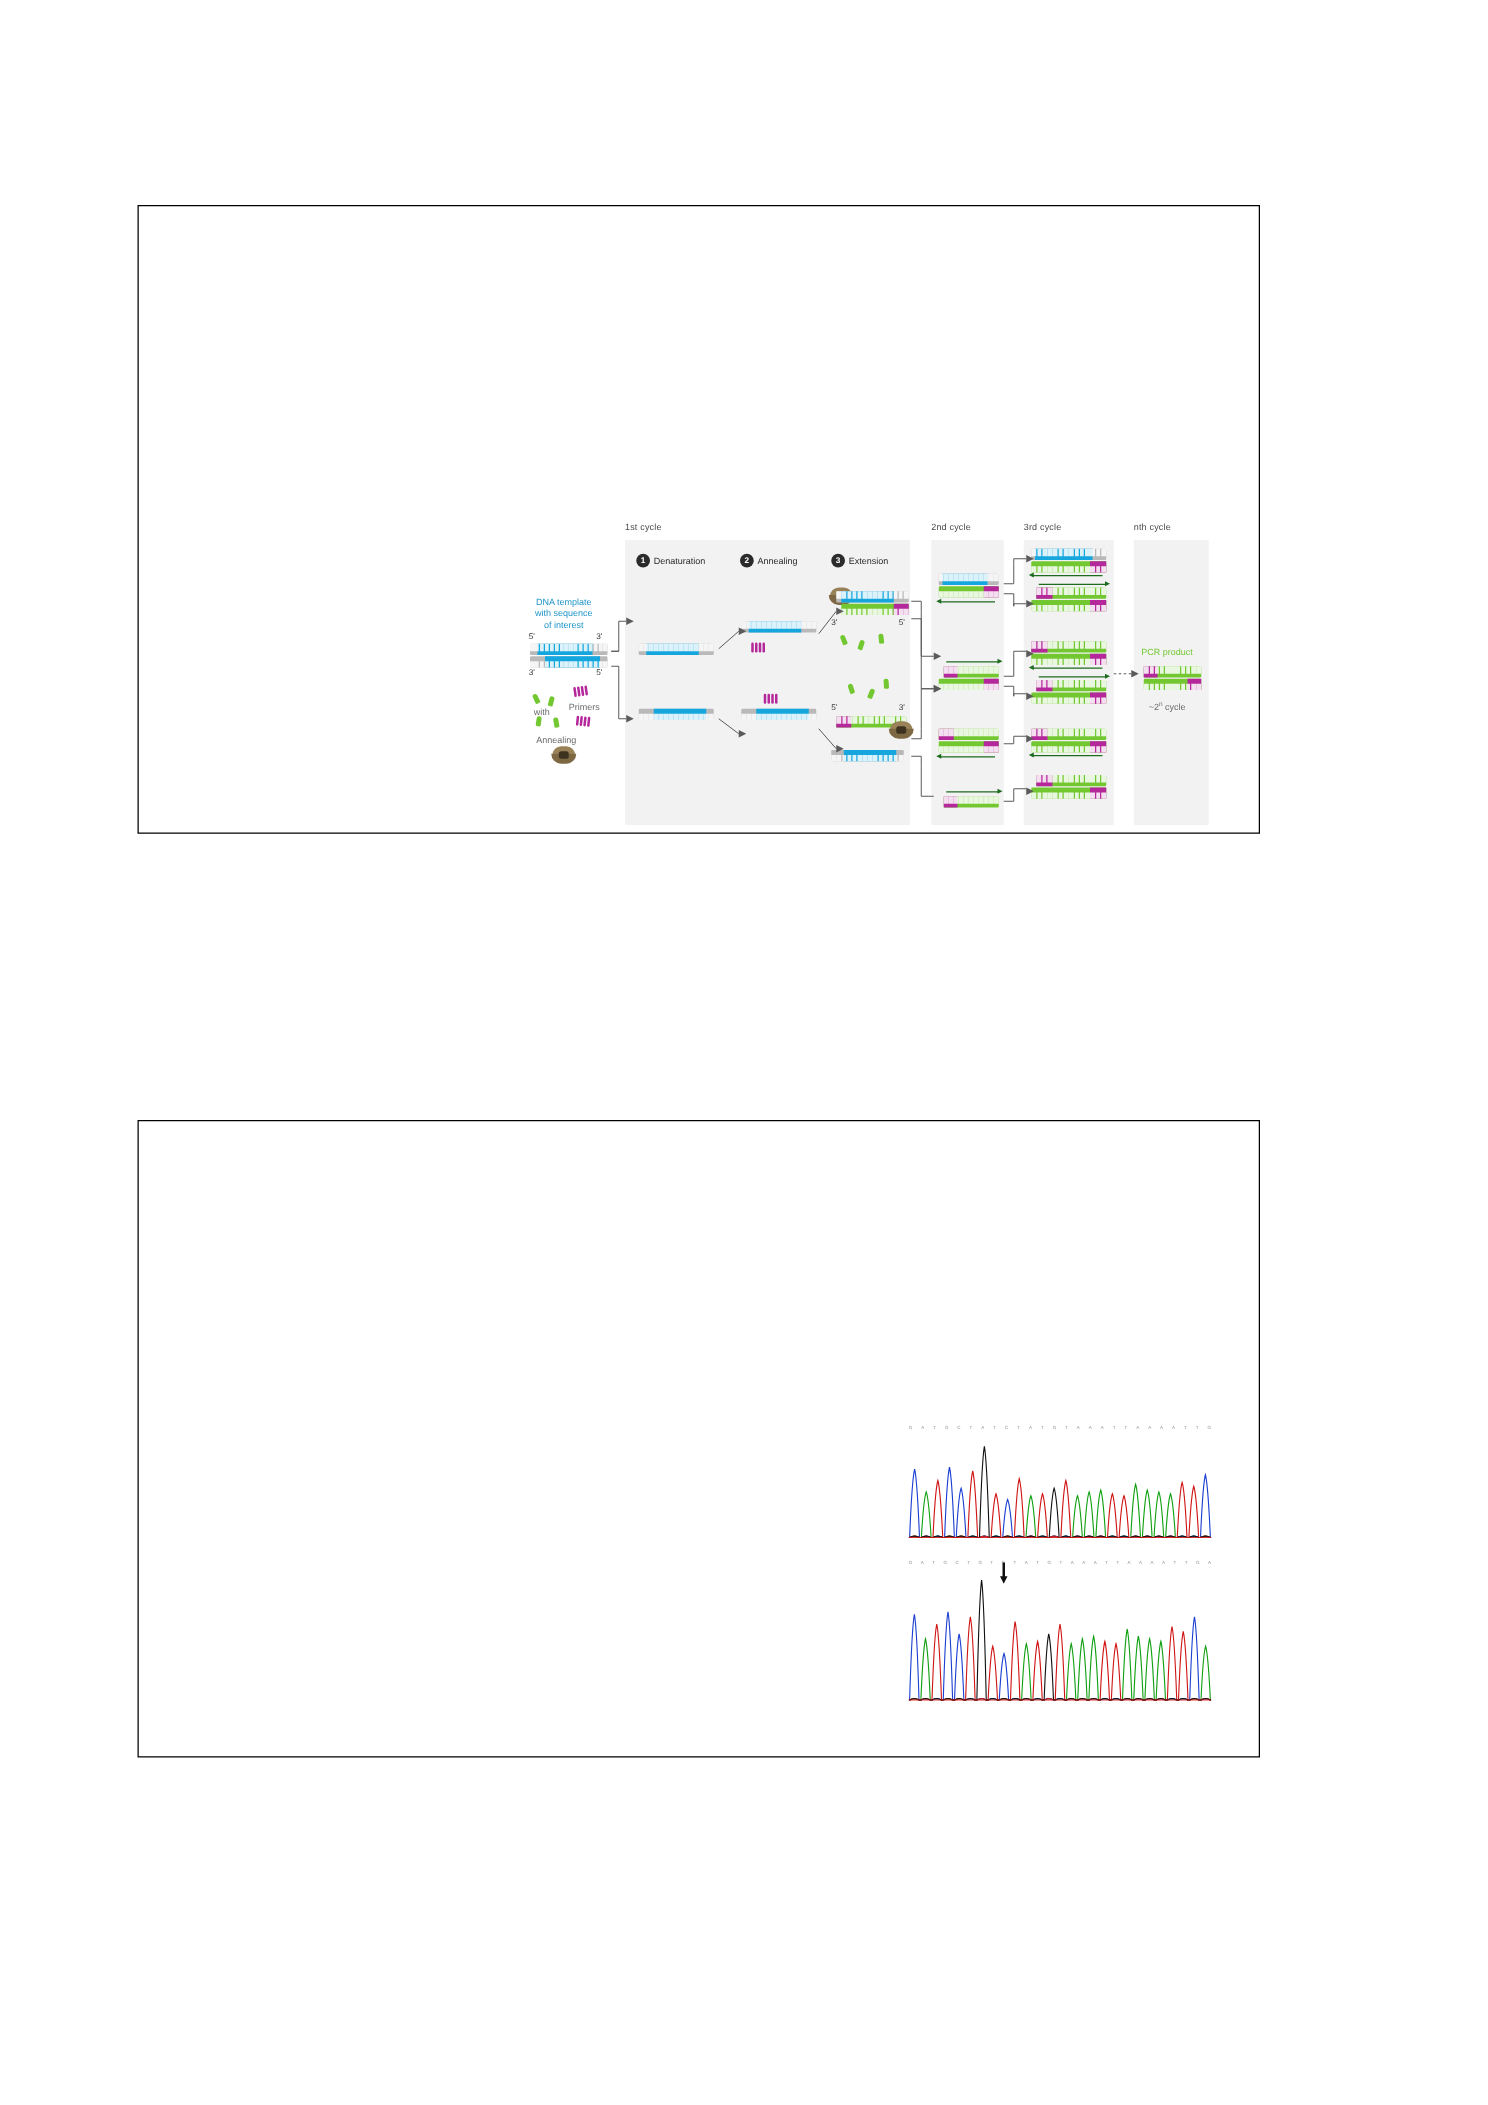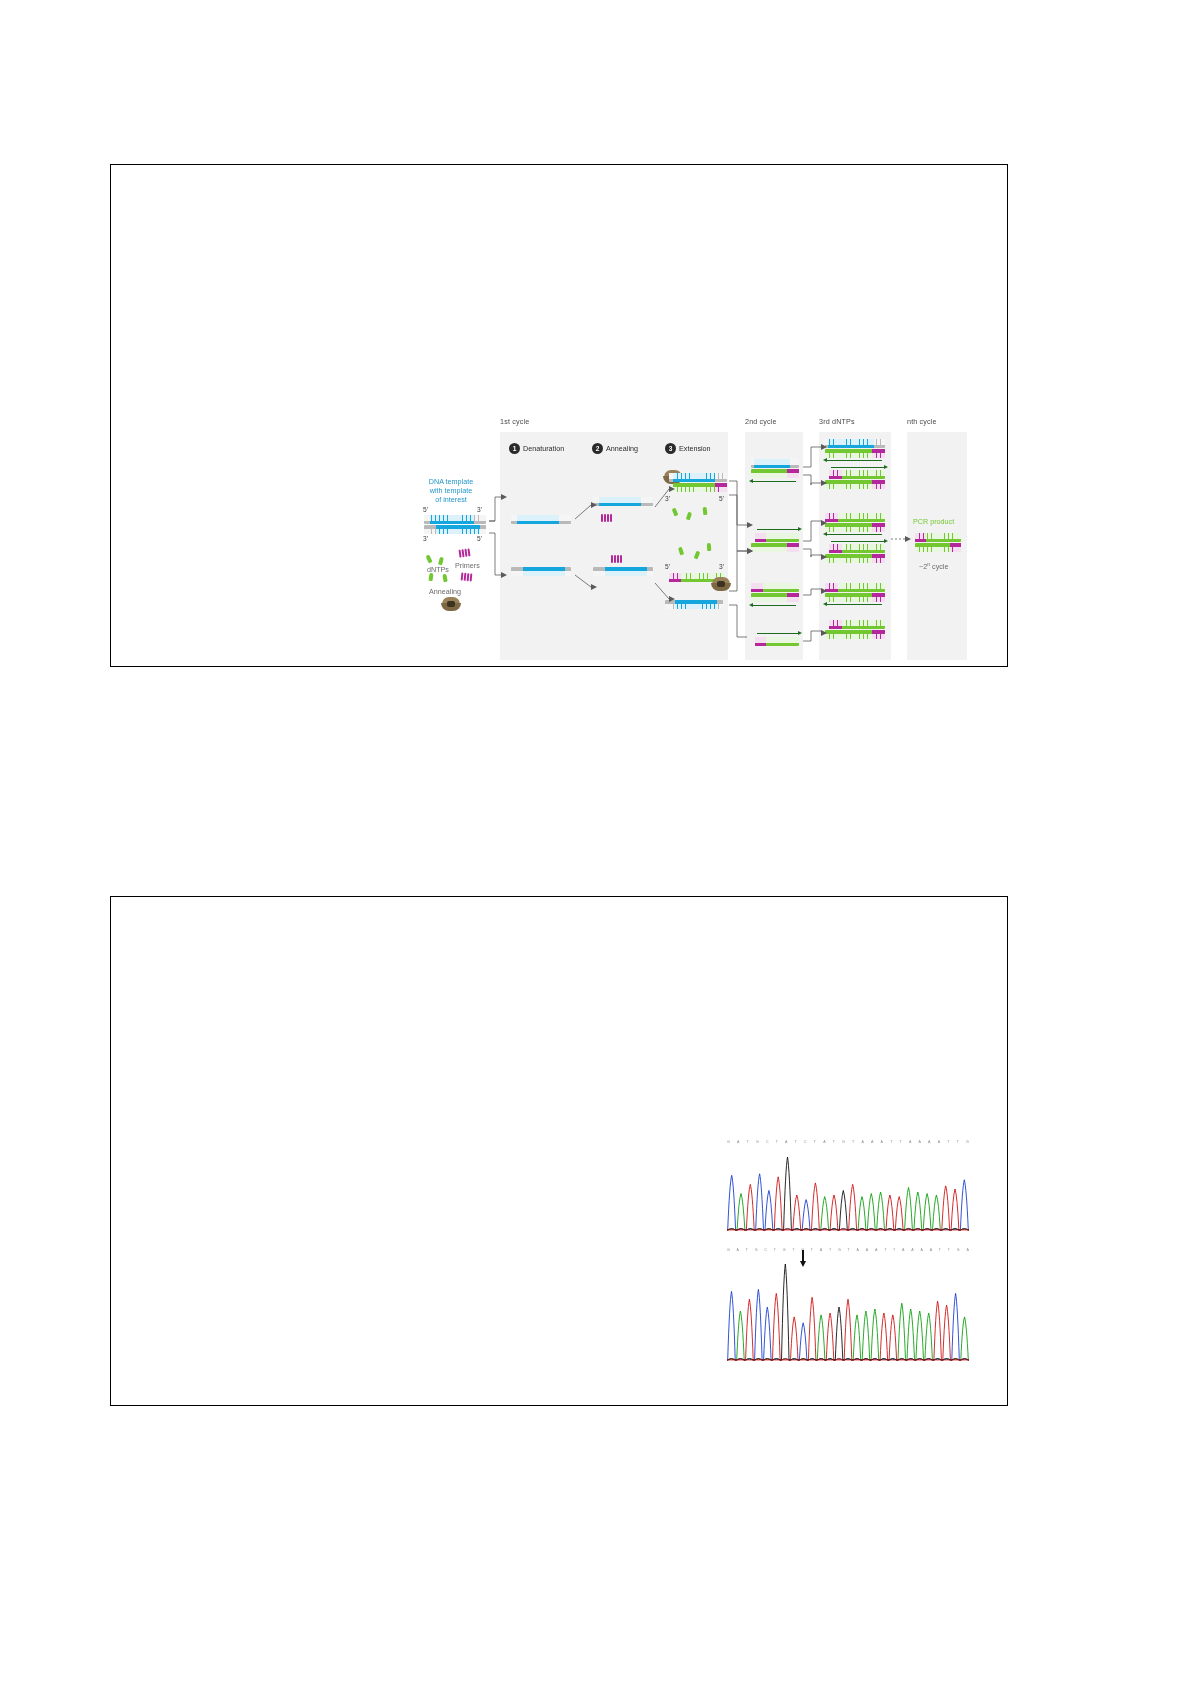--- a/index.html
+++ b/index.html
@@ -89,21 +89,21 @@
 
 <div class="page">
 
   <div class="fig-frame" id="fig1-frame">
   </div>
 
   <div id="pcr">
 
     <div class="cyc-label" style="left:85px;top:2px;width:228px;">1st cycle</div>
     <div class="cyc-label" style="left:330px;top:2px;width:58px;">2nd cycle</div>
-    <div class="cyc-label" style="left:404px;top:2px;width:72px;">3rd dNTPs</div>
+    <div class="cyc-label" style="left:404px;top:2px;width:72px;">3rd cycle</div>
     <div class="cyc-label" style="left:492px;top:2px;width:60px;">nth cycle</div>
 
     <div class="panel" id="panel-1st"></div>
     <div class="panel" id="panel-2nd"></div>
     <div class="panel" id="panel-3rd"></div>
     <div class="panel" id="panel-nth"></div>
 
     <div class="step" style="left:94px;top:28px;">
       <div class="step-num">1</div>
       <div class="step-txt">Denaturation</div>
@@ -112,21 +112,21 @@
       <div class="step-num">2</div>
       <div class="step-txt">Annealing</div>
     </div>
     <div class="step" style="left:250px;top:28px;">
       <div class="step-num">3</div>
       <div class="step-txt">Extension</div>
     </div>
 
     <div class="tmpl-label">
       <div>DNA template</div>
-      <div>with template</div>
+      <div>with sequence</div>
       <div>of interest</div>
     </div>
 
     <div class="primes" style="left:8px;top:91px;">5'</div>
     <div class="primes" style="left:62px;top:91px;">3'</div>
     <div class="primes" style="left:8px;top:120px;">3'</div>
     <div class="primes" style="left:62px;top:120px;">5'</div>
 
     <div class="strand" style="left:9px;top:100px;width:62px;">
       <div class="backbone c-gray"></div>
@@ -170,21 +170,21 @@
           <i></i>
           <i></i>
           <i></i>
       </div>
     </div>
 
     <div class="dntp" style="left:12px;top:140px;transform:rotate(-25deg);"></div>
     <div class="dntp" style="left:24px;top:142px;transform:rotate(15deg);"></div>
     <div class="dntp" style="left:14px;top:158px;transform:rotate(8deg);"></div>
     <div class="dntp" style="left:28px;top:159px;transform:rotate(-10deg);"></div>
-    <div class="mini-label" style="left:12px;top:150px;">dNTPs</div>
+    <div class="mini-label" style="left:12px;top:150px;">with</div>
 
     <div class="primer" style="left:44px;top:134px;transform:rotate(-8deg);">
       <i style="left:0;"></i>
         <i style="left:3px;"></i>
         <i style="left:6px;"></i>
         <i style="left:9px;"></i>
     </div>
     <div class="primer" style="left:46px;top:158px;transform:rotate(6deg);">
       <i style="left:0;"></i>
         <i style="left:3px;"></i>

